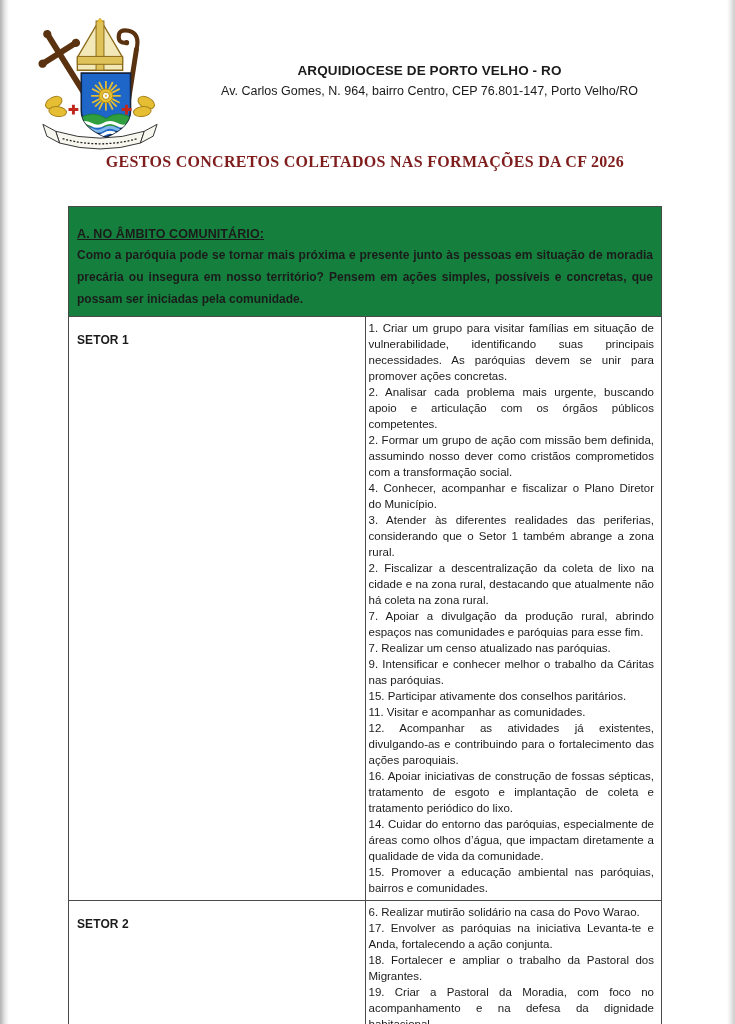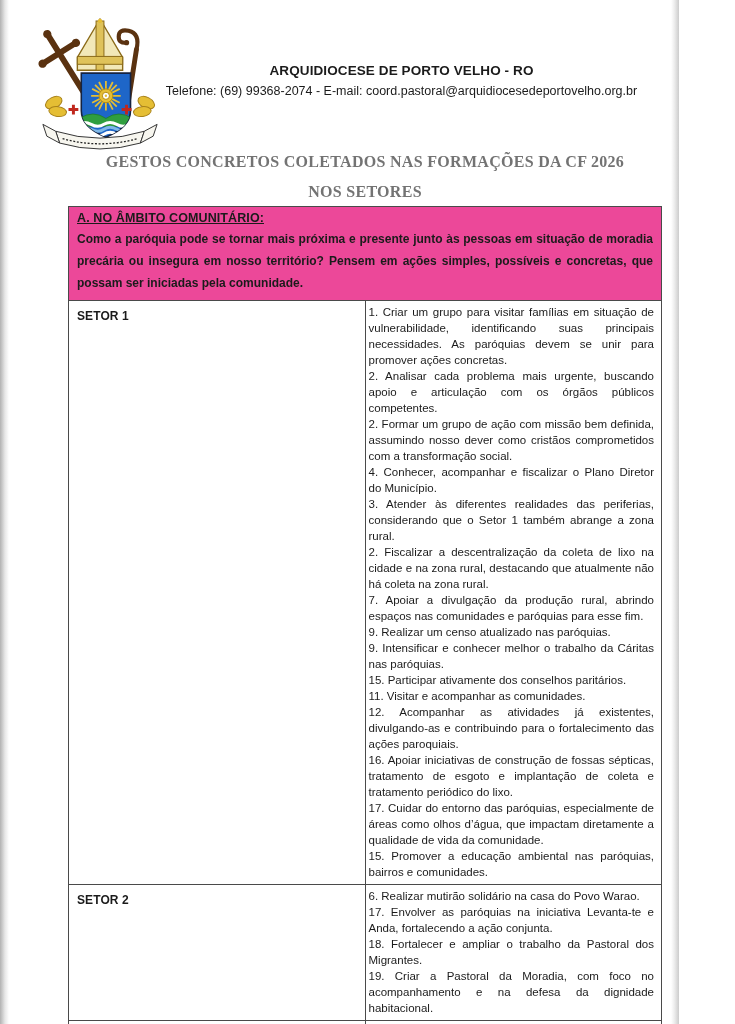--- a/index.html
+++ b/index.html
@@ -5,21 +5,21 @@
   * { margin:0; padding:0; box-sizing:border-box; }
   html,body { background:#ffffff; }
   body {
     width:735px; height:1024px;
     font-family:"Liberation Sans","DejaVu Sans",sans-serif;
     color:#1b1b1b;
     overflow:hidden;
   }
   .sheet {
     position:relative;
-    width:679px; height:1024px;
+    width:735px; height:1024px;
     background:#ffffff;
     text-decoration:underline;
   }
   
   .edge-left {
     position:absolute; left:0; top:0; bottom:0; width:9px;
     background:linear-gradient(to right,#b2b2b2,#e7e7e7 55%,#ffffff);
   }
   .edge-right {
     position:absolute; right:0; top:0; bottom:0; width:8px;
@@ -32,44 +32,44 @@
     position:absolute; left:128px; right:0; top:50px;
     text-align:center; line-height:17px;
   }
   .org-name { font-size:13.5px; font-weight:700; letter-spacing:.1px; margin-bottom:4px; }
   .org-line { font-size:12.5px; }
 
   .title-block {
     position:absolute; top:153px; left:68px; width:594px;
     text-align:center;
     font-family:"Liberation Serif","DejaVu Serif",serif;
-    font-weight:700; font-size:16px; letter-spacing:.3px; color:#737373;
+    font-weight:700; font-size:16px; letter-spacing:.3px; color:#7f1d1d;
   }
   .title-line1 { margin-bottom:12px; }
 
   table.doc-table {
     position:absolute; top:206px; left:68px; width:594px;
     border-collapse:collapse; table-layout:fixed;
   }
   table.doc-table td { border:1px solid #4a4a4a; vertical-align:top; }
 
   td.header-cell {
-    background:#ec4899;
-    padding:4px 8px 6px 8px;
+    background:#15803d;
+    padding:20px 8px 6px 8px;
   }
   .section-heading {
     font-size:12.5px; font-weight:700; text-decoration:underline;
     margin-bottom:3px; letter-spacing:.1px;
   }
   .section-question {
     font-size:12px; font-weight:700; line-height:22px; text-align:justify;
   }
 
   td.sector-label {
-    width:100px; padding:8px 6px 4px 8px;
+    width:100px; padding:16px 6px 4px 8px;
     font-size:12px; font-weight:700; letter-spacing:.1px;
   }
   td.sector-items { padding:3px 7px 4px 3px; }
   p.item {
     font-size:11.5px; line-height:16px; text-align:justify;
   }
 </style>
 </head>
 <body>
 
@@ -147,27 +147,26 @@
       <g>
         <path d="M20 119 Q65 133 110 119 L106 131 Q65 143 24 131 Z" stroke="#333333" stroke-width="1" fill="#f7f6ef"></path>
         <path d="M20 119 L7 112 L11 124 L24 131 Z" stroke="#333333" stroke-width="1" fill="#f7f6ef"></path>
         <path d="M110 119 L123 112 L119 124 L106 131 Z" stroke="#333333" stroke-width="1" fill="#f7f6ef"></path>
         <path d="M27 126.5 Q65 137 103 126.5" fill="none" stroke="#222222" stroke-width="1.3" stroke-dasharray="2 1.7"></path>
       </g>
     </svg>
 
     <div class="letterhead-text">
       <div class="org-name">ARQUIDIOCESE DE PORTO VELHO - RO</div>
-      <div class="org-line">Telefone: (69) 99368-2074 - E-mail: coord.pastoral@arquidiocesedeportovelho.org.br</div>
+      <div class="org-line">Av. Carlos Gomes, N. 964, bairro Centro, CEP 76.801-147, Porto Velho/RO</div>
     </div>
   </div>
 
   <div class="title-block">
     <div class="title-line1">GESTOS CONCRETOS COLETADOS NAS FORMAÇÕES DA CF 2026</div>
-    <div class="title-line2">NOS SETORES</div>
   </div>
 
   <table class="doc-table">
     <tbody id="sectors-tbody">
       <tr>
         <td class="header-cell" colspan="2">
           <div class="section-heading">A. NO ÂMBITO COMUNITÁRIO:</div>
           <div class="section-question">Como a paróquia pode se tornar mais próxima e presente junto às pessoas em situação de moradia precária ou insegura em nosso território? Pensem em ações simples, possíveis e concretas, que possam ser iniciadas pela comunidade.</div>
         </td>
       </tr>
@@ -175,27 +174,27 @@
     <tr class="sector-row">
       <td class="sector-label">SETOR 1</td>
       <td class="sector-items">
             <p class="item">1. Criar um grupo para visitar famílias em situação de vulnerabilidade, identificando suas principais necessidades. As paróquias devem se unir para promover ações concretas.</p>
             <p class="item">2. Analisar cada problema mais urgente, buscando apoio e articulação com os órgãos públicos competentes.</p>
             <p class="item">2. Formar um grupo de ação com missão bem definida, assumindo nosso dever como cristãos comprometidos com a transformação social.</p>
             <p class="item">4. Conhecer, acompanhar e fiscalizar o Plano Diretor do Município.</p>
             <p class="item">3. Atender às diferentes realidades das periferias, considerando que o Setor 1 também abrange a zona rural.</p>
             <p class="item">2. Fiscalizar a descentralização da coleta de lixo na cidade e na zona rural, destacando que atualmente não há coleta na zona rural.</p>
             <p class="item">7. Apoiar a divulgação da produção rural, abrindo espaços nas comunidades e paróquias para esse fim.</p>
-            <p class="item">9. Realizar um censo atualizado nas paróquias.</p>
+            <p class="item">7. Realizar um censo atualizado nas paróquias.</p>
             <p class="item">9. Intensificar e conhecer melhor o trabalho da Cáritas nas paróquias.</p>
             <p class="item">15. Participar ativamente dos conselhos paritários.</p>
             <p class="item">11. Visitar e acompanhar as comunidades.</p>
             <p class="item">12. Acompanhar as atividades já existentes, divulgando-as e contribuindo para o fortalecimento das ações paroquiais.</p>
             <p class="item">16. Apoiar iniciativas de construção de fossas sépticas, tratamento de esgoto e implantação de coleta e tratamento periódico do lixo.</p>
-            <p class="item">17. Cuidar do entorno das paróquias, especialmente de áreas como olhos d’água, que impactam diretamente a qualidade de vida da comunidade.</p>
+            <p class="item">14. Cuidar do entorno das paróquias, especialmente de áreas como olhos d’água, que impactam diretamente a qualidade de vida da comunidade.</p>
             <p class="item">15. Promover a educação ambiental nas paróquias, bairros e comunidades.</p>
           </td>
     </tr>
 
     <tr class="sector-row">
       <td class="sector-label">SETOR 2</td>
       <td class="sector-items">
             <p class="item">6. Realizar mutirão solidário na casa do Povo Warao.</p>
             <p class="item">17. Envolver as paróquias na iniciativa Levanta-te e Anda, fortalecendo a ação conjunta.</p>
             <p class="item">18. Fortalecer e ampliar o trabalho da Pastoral dos Migrantes.</p>

